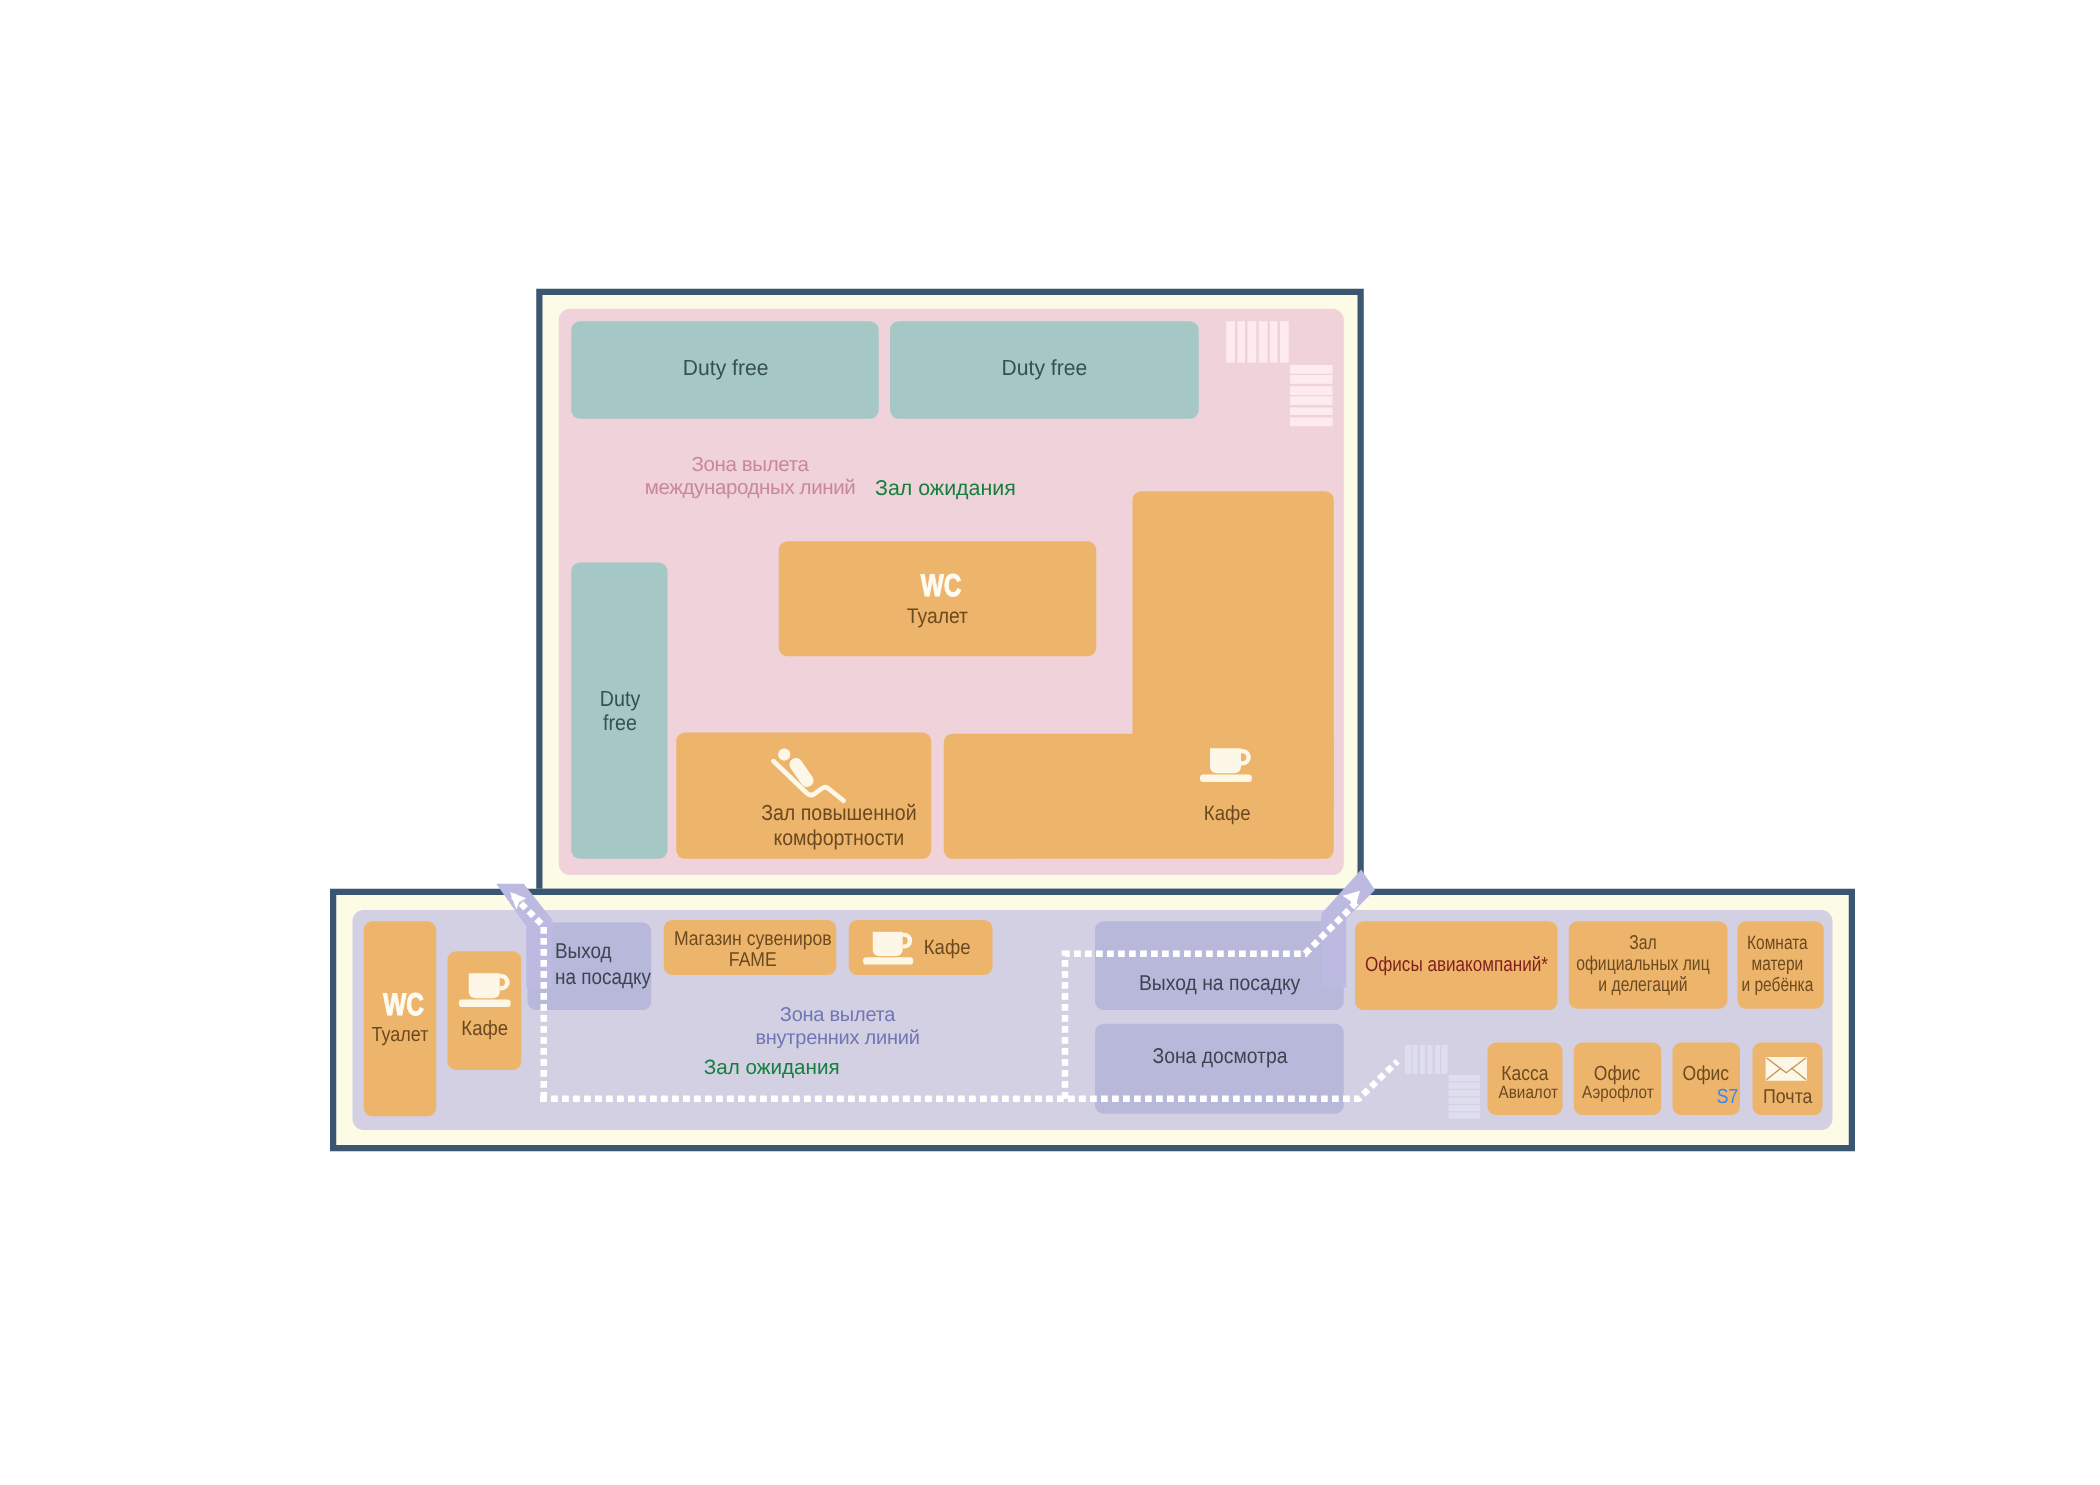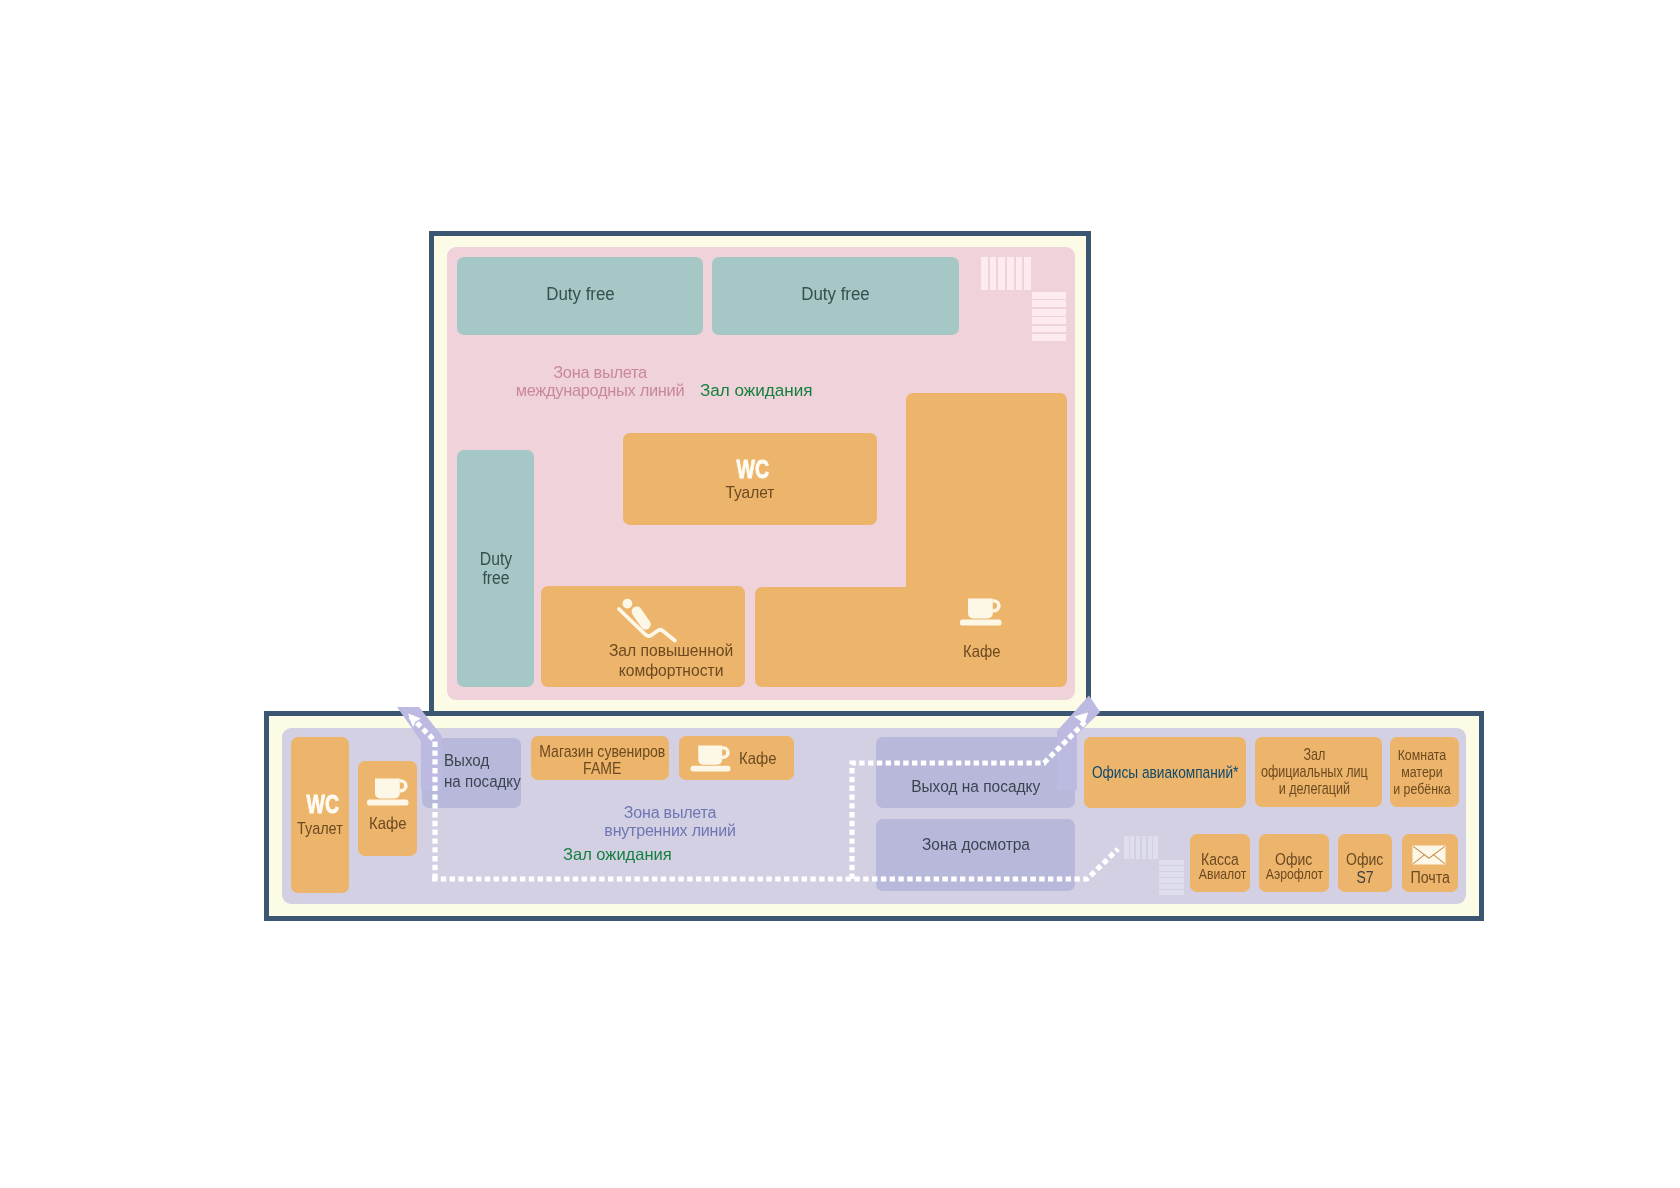--- a/index.html
+++ b/index.html
@@ -13,21 +13,21 @@
   
   .zone{position:absolute;box-sizing:border-box;border-radius:9px;}
   .zone-intl{background:#EFD2DA;}
   .zone-dom{background:#D3D0E4;}
 
   
   .room{position:absolute;box-sizing:border-box;border-radius:7px;
         display:flex;flex-direction:column;align-items:center;justify-content:center;
         text-align:center;line-height:1.18;}
   .teal{background:#A5C7C5;color:#37504F;}
-  .orange{background:#EDB46B;color:#0c4a6e;}
+  .orange{background:#EDB46B;color:#7f1d1d;}
   .gatebox{background:#B8B8DA;color:#3C4450;}
 
   .cond{display:inline-block;transform-origin:center;}
   .wc-big{font-weight:bold;color:#FDFBF2;display:inline-block;transform:scaleX(0.78);transform-origin:center;-webkit-text-stroke:0.9px #FDFBF2;}
 
   .zlabel{position:absolute;text-align:center;line-height:1.22;font-weight:normal;white-space:pre;}
   .zsub{position:absolute;text-align:left;white-space:pre;color:#15803d;}
 
   .stripesV{position:absolute;display:flex;justify-content:space-between;}
   .stripesV i{display:block;height:100%;background:#FDEBEF;}
@@ -228,21 +228,21 @@
     <span class="cond" style="font-size:16.3px;transform:scaleX(0.86);">Офис</span>
   </div>
   <div style="position:absolute;left:1259px;top:865px;width:70px;text-align:center;color:#6B4A20;">
     <span class="cond" style="font-size:14.2px;transform:scaleX(0.86);">Аэрофлот</span>
   </div>
 
   <div class="room orange" style="left:1338px;top:834px;width:54px;height:58px;"></div>
   <div style="position:absolute;left:1338px;top:850px;width:54px;text-align:center;color:#6B4A20;">
     <span class="cond" style="font-size:16.3px;transform:scaleX(0.86);">Офис</span>
   </div>
-  <div style="position:absolute;left:1338px;top:868px;width:54px;text-align:center;color:#404040;">
+  <div style="position:absolute;left:1338px;top:868px;width:54px;text-align:right;color:#3b82f6;">
     <span class="cond" style="font-size:16.3px;transform:scaleX(0.86);">S7</span>
   </div>
 
   <div class="room orange" style="left:1402px;top:834px;width:56px;height:58px;"></div>
   <svg width="34" height="20" viewBox="0 0 34 20" style="position:absolute;left:1412px;top:845px;">
     <rect x="0.5" y="0.5" width="33" height="19" rx="0.8" fill="#FDF7E8"></rect>
     <path d="M1.6 1.6 L17 13.2 L32.4 1.6 M1.6 18.4 L12.6 9.6 M32.4 18.4 L21.4 9.6" fill="none" stroke="#C99255" stroke-width="1.1" stroke-linejoin="round" stroke-linecap="round"></path>
   </svg>
   <div style="position:absolute;left:1402px;top:869px;width:56px;text-align:center;color:#6B4A20;">
     <span class="cond" style="font-size:16px;transform:scaleX(0.89);">Почта</span>

